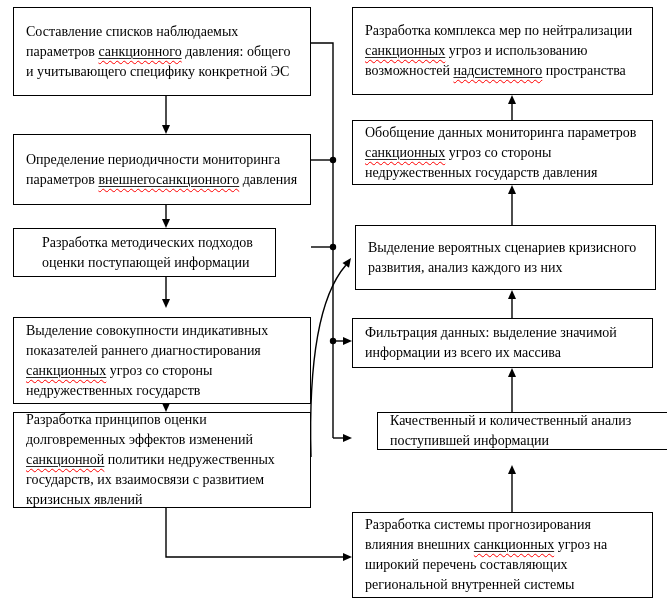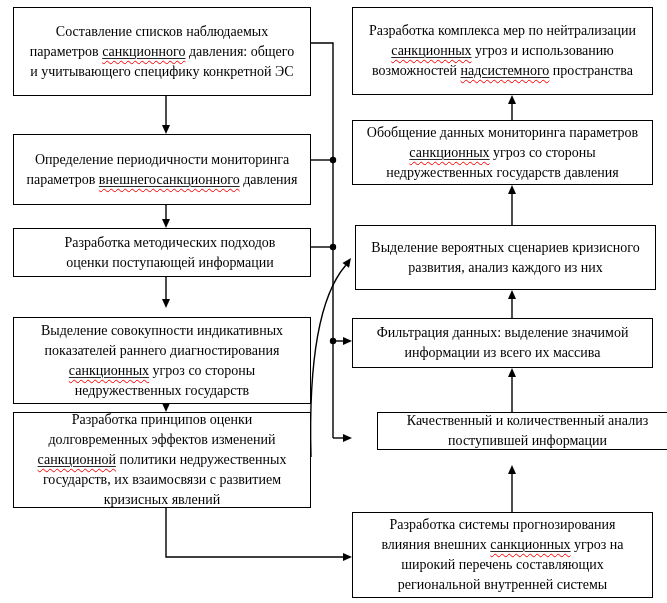--- a/index.html
+++ b/index.html
@@ -18,28 +18,28 @@
   }
   .connector-layer{
     position:absolute;left:0;top:0;width:667px;height:603px;
   }
   .flow-box{
     position:absolute;
     box-sizing:border-box;
     border:1.4px solid var(--line-color);
     background:var(--box-bg);
     display:flex;align-items:center;justify-content:center;
-    text-align:center;
+    text-align:left;
     font-size:14px;line-height:20px;
     padding:2px 12px;
   }
   
   #L1{left:13px;top:7px;width:298px;height:89px;}
   #L2{left:13px;top:134px;width:298px;height:71px;}
-  #L3{left:13px;top:228px;width:298px;height:49px;padding-left:28px;}
+  #L3{left:13px;top:228px;width:263px;height:49px;padding-left:28px;}
   #L4{left:13px;top:317px;width:298px;height:87px;}
   #L5{left:13px;top:412px;width:298px;height:96px;}
   
   #R1{left:352px;top:7px;width:301px;height:88px;}
   #R2{left:352px;top:120px;width:301px;height:65px;}
   #R3{left:355px;top:225px;width:301px;height:65px;}
   #R4{left:352px;top:318px;width:301px;height:50px;}
   #R5{left:352px;top:412px;width:301px;height:38px;margin-left:25px;}
   #R6{left:352px;top:512px;width:301px;height:86px;}
 

